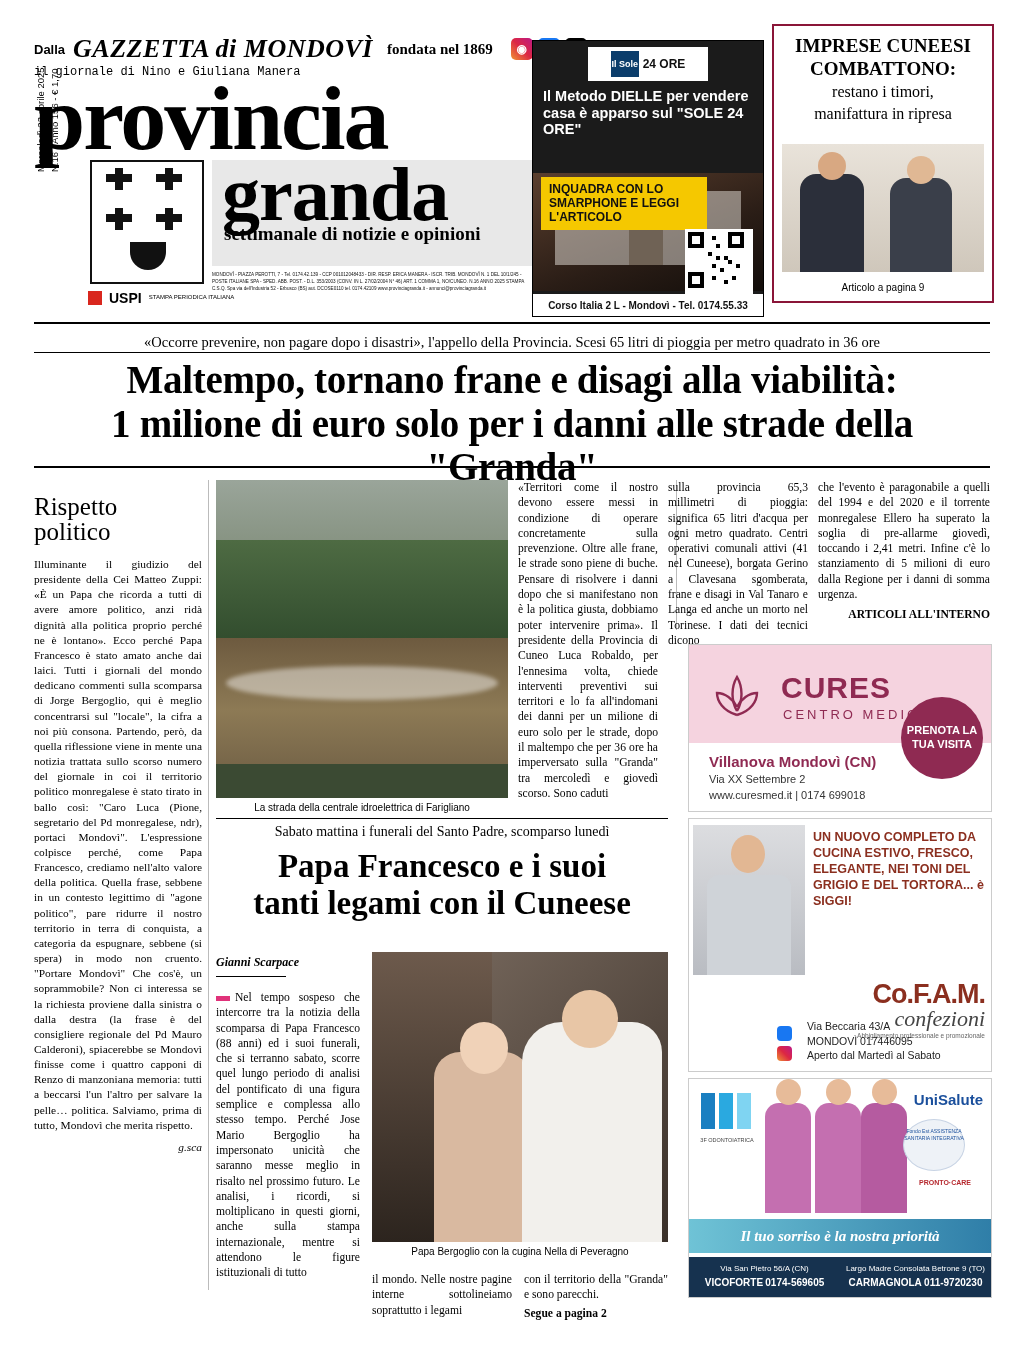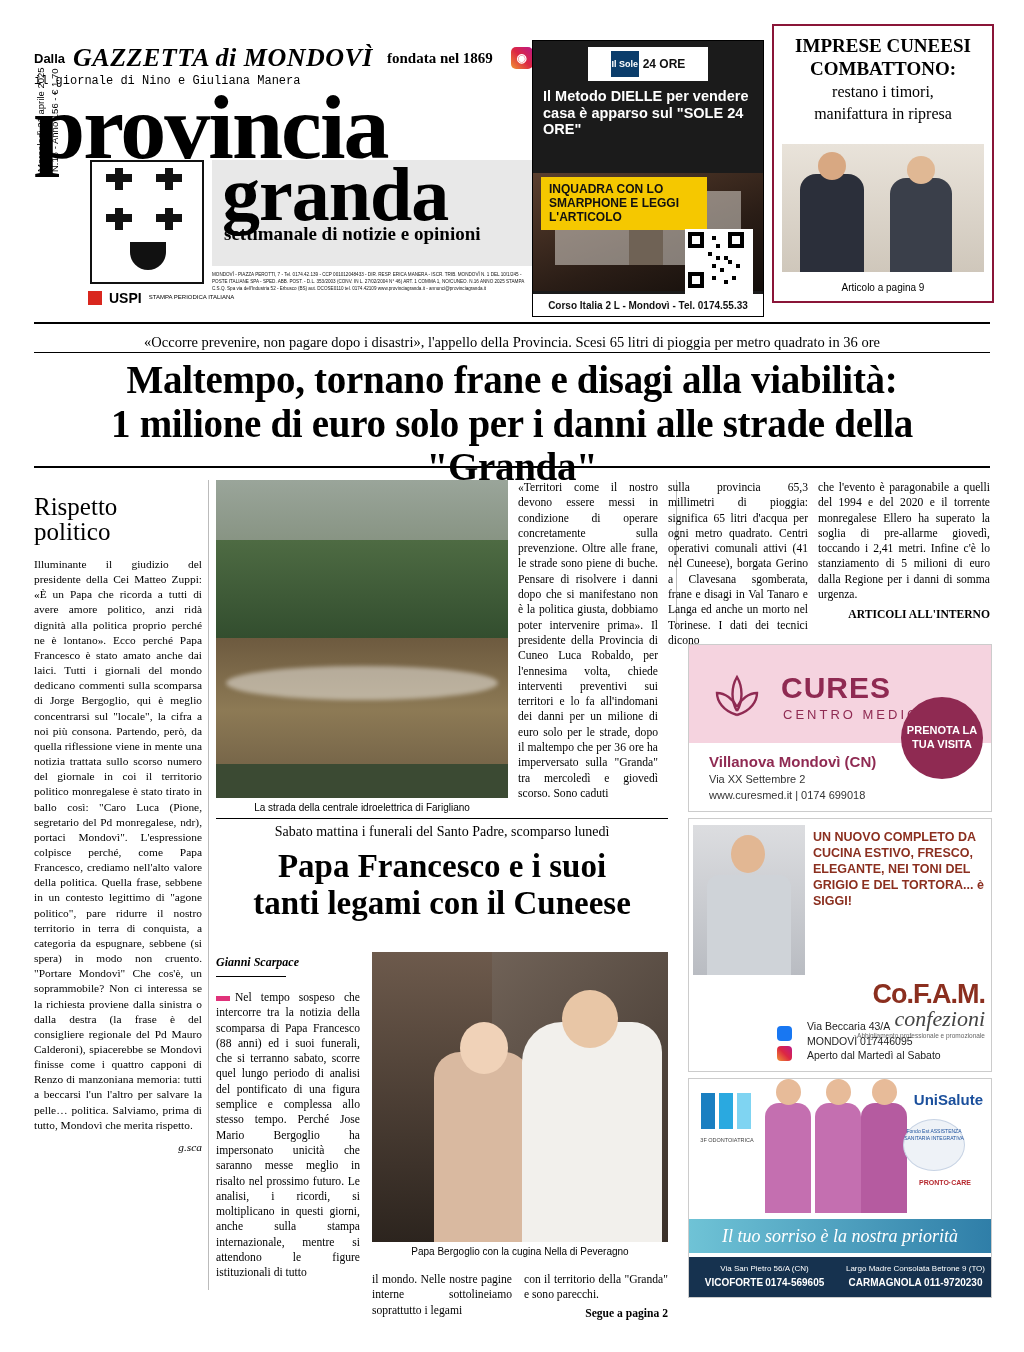--- a/index.html
+++ b/index.html
@@ -5,21 +5,21 @@
   html,body{margin:0;padding:0;}
   body{
     width:1024px;height:1352px;background:#ffffff;
     font-family:"Liberation Serif", serif;color:#000;
     position:relative;overflow:hidden;
   }
   .page{position:relative;width:1024px;height:1352px;}
 
   
   .masthead{position:absolute;left:34px;top:34px;width:956px;height:280px;}
-  .mh-topline{display:flex;align-items:center;gap:8px;height:30px;margin-top:9px;}
+  .mh-topline{display:flex;align-items:center;gap:8px;height:30px;}
   .mh-dalla{font-family:"Liberation Sans",sans-serif;font-size:13px;font-weight:600;}
   .mh-gazz{font-family:"Liberation Serif",serif;font-style:italic;font-weight:bold;font-size:26px;letter-spacing:.5px;}
   .mh-fond{font-family:"Liberation Serif",serif;font-weight:bold;font-size:15px;margin-left:6px;}
   .soc{display:flex;gap:5px;margin-left:10px;}
   .soc span{width:22px;height:22px;border-radius:5px;display:inline-flex;align-items:center;justify-content:center;color:#fff;font-size:12px;font-family:"Liberation Sans",sans-serif;font-weight:bold;}
   .ig{background:linear-gradient(45deg,#f09433,#dc2743,#bc1888);}
   .fb{background:#1877f2;}
   .xx{background:#000;}
   .mh-sub{font-family:Liberation Mono, monospace;font-size:12px;margin-top:1px;}
 
@@ -104,21 +104,21 @@
   .photo2 .crowd{position:absolute;left:0;top:0;width:120px;height:290px;background:linear-gradient(180deg,#6d5a4c,#2c241e);}
   .photo2 .pope{position:absolute;left:150px;top:70px;width:140px;height:220px;background:#f2f0ec;border-radius:40px 30px 0 0;}
   .photo2 .pope:after{content:"";position:absolute;left:40px;top:-32px;width:56px;height:58px;border-radius:50%;background:#e8c6a6;}
   .photo2 .lady{position:absolute;left:62px;top:100px;width:96px;height:190px;background:#d9b9a0;border-radius:26px 26px 0 0;}
   .photo2 .lady:after{content:"";position:absolute;left:26px;top:-30px;width:48px;height:52px;border-radius:50%;background:#f0d2b8;}
   .cap2{position:absolute;left:372px;top:1246px;width:296px;text-align:center;font-family:"Liberation Sans",sans-serif;font-size:10px;}
 
   .papa-bot1{position:absolute;left:372px;top:1272px;width:140px;}
   .papa-bot2{position:absolute;left:524px;top:1272px;width:144px;}
   .papa-bot1 p,.papa-bot2 p{font-family:"Liberation Serif",serif;font-size:11.6px;line-height:1.32;text-align:justify;margin:0;}
-  .segue{font-weight:bold;text-align:right;margin-top:4px;font-size:11.6px;}
+  .segue{font-weight:bold;text-align:left;margin-top:4px;font-size:11.6px;}
 
   
   .ad-cures{position:absolute;left:688px;top:644px;width:302px;height:166px;border:1px solid #ccc;background:#fff;overflow:hidden;}
   .ad-cures .top{position:absolute;left:0;top:0;width:302px;height:98px;background:#f5d3df;}
   .ad-cures .logo{position:absolute;left:20px;top:22px;width:56px;height:56px;}
   .ad-cures .name{position:absolute;left:92px;top:26px;font-family:"Liberation Sans",sans-serif;font-weight:bold;font-size:30px;color:#8f2a52;letter-spacing:1px;}
   .ad-cures .name2{position:absolute;left:94px;top:62px;font-family:"Liberation Sans",sans-serif;font-size:13px;color:#8f2a52;letter-spacing:3px;}
   .ad-cures .circ{position:absolute;right:8px;top:52px;width:82px;height:82px;border-radius:50%;background:#8f2a52;color:#fff;display:flex;flex-direction:column;align-items:center;justify-content:center;font-family:"Liberation Sans",sans-serif;font-weight:bold;font-size:11px;line-height:1.25;text-align:center;}
   .ad-cures .city{position:absolute;left:20px;top:108px;font-family:"Liberation Sans",sans-serif;font-weight:bold;font-size:15px;color:#8f2a52;}
   .ad-cures .addr{position:absolute;left:20px;top:128px;font-family:"Liberation Sans",sans-serif;font-size:11px;color:#333;}
@@ -141,21 +141,21 @@
   .ad-uni .white{position:absolute;inset:0;background:#fff;}
   .ad-uni .logo3f{position:absolute;left:10px;top:10px;width:54px;height:44px;}
   .ad-uni .cap3f{position:absolute;left:6px;top:58px;width:64px;text-align:center;font-family:"Liberation Sans",sans-serif;font-size:5.5px;color:#444;}
   .ad-uni .docs{position:absolute;left:72px;top:6px;width:140px;height:128px;}
   .ad-uni .docs .p{position:absolute;width:46px;height:110px;background:#c46fb0;border-radius:14px 14px 0 0;top:18px;}
   .ad-uni .docs .p:after{content:"";position:absolute;left:11px;top:-24px;width:25px;height:26px;border-radius:50%;background:#e7bb99;}
   .ad-uni .uni{position:absolute;right:8px;top:12px;font-family:"Liberation Sans",sans-serif;font-weight:bold;font-size:15px;color:#1a4f9c;}
   .ad-uni .fondo{position:absolute;right:26px;top:40px;width:62px;height:52px;border-radius:50%;background:#eef2f7;border:1px solid #c7d3e4;font-family:"Liberation Sans",sans-serif;font-size:5px;text-align:center;color:#1a4f9c;padding-top:8px;box-sizing:border-box;line-height:1.3;}
   .ad-uni .pronto{position:absolute;right:20px;top:100px;font-family:"Liberation Sans",sans-serif;font-size:7px;color:#b6282e;font-weight:bold;}
   .ad-uni .band{position:absolute;left:0;top:140px;width:302px;height:34px;background:linear-gradient(90deg,#6fc3d6,#2f7ea8);display:flex;align-items:center;justify-content:center;}
-  .ad-uni .band span{font-family:"Liberation Serif",serif;font-style:italic;font-weight:normal;font-size:18px;color:#fff;}
+  .ad-uni .band span{font-family:"Liberation Serif",serif;font-style:italic;font-weight:bold;font-size:15px;color:#fff;}
   .ad-uni .foot{position:absolute;left:0;bottom:0;width:302px;height:40px;background:#16324f;color:#fff;font-family:"Liberation Sans",sans-serif;font-size:8px;display:flex;}
   .ad-uni .foot div{flex:1;text-align:center;padding-top:6px;line-height:1.5;}
   .ad-uni .foot b{font-size:10px;}
 
   .vline{position:absolute;width:1px;background:#bbb;}
 </style>
 </head>
 <body>
 
 <div class="page">

